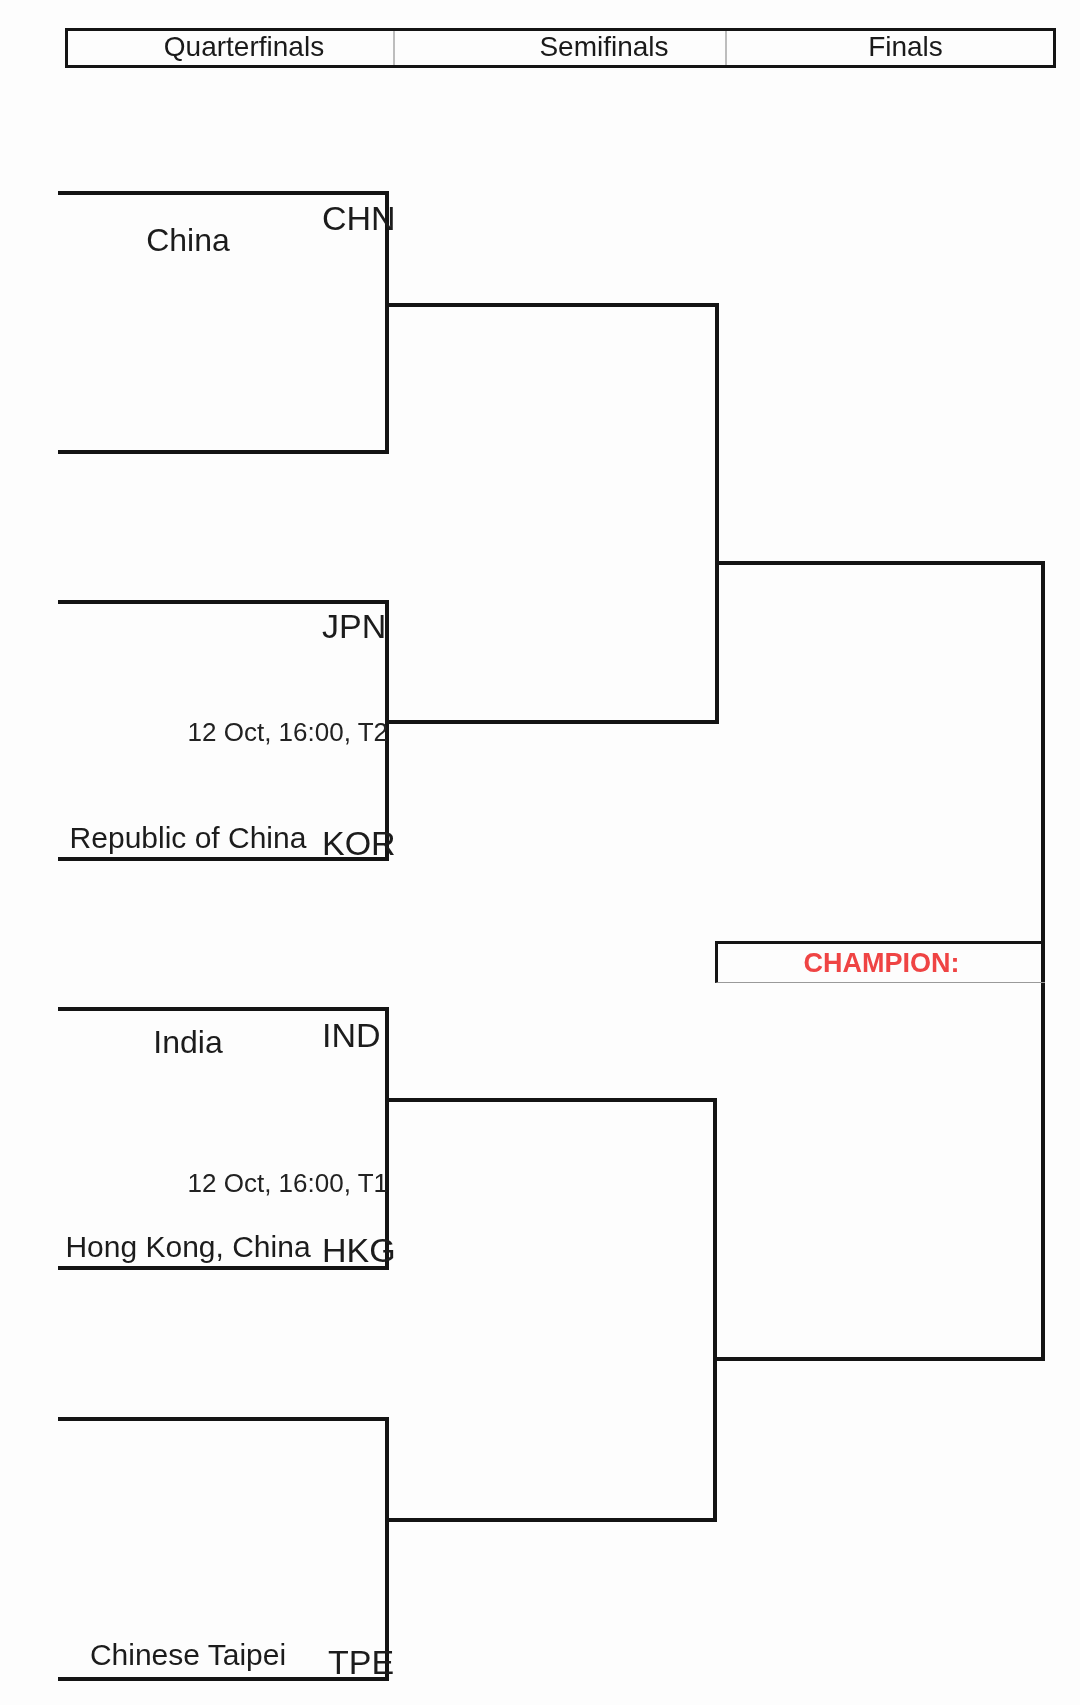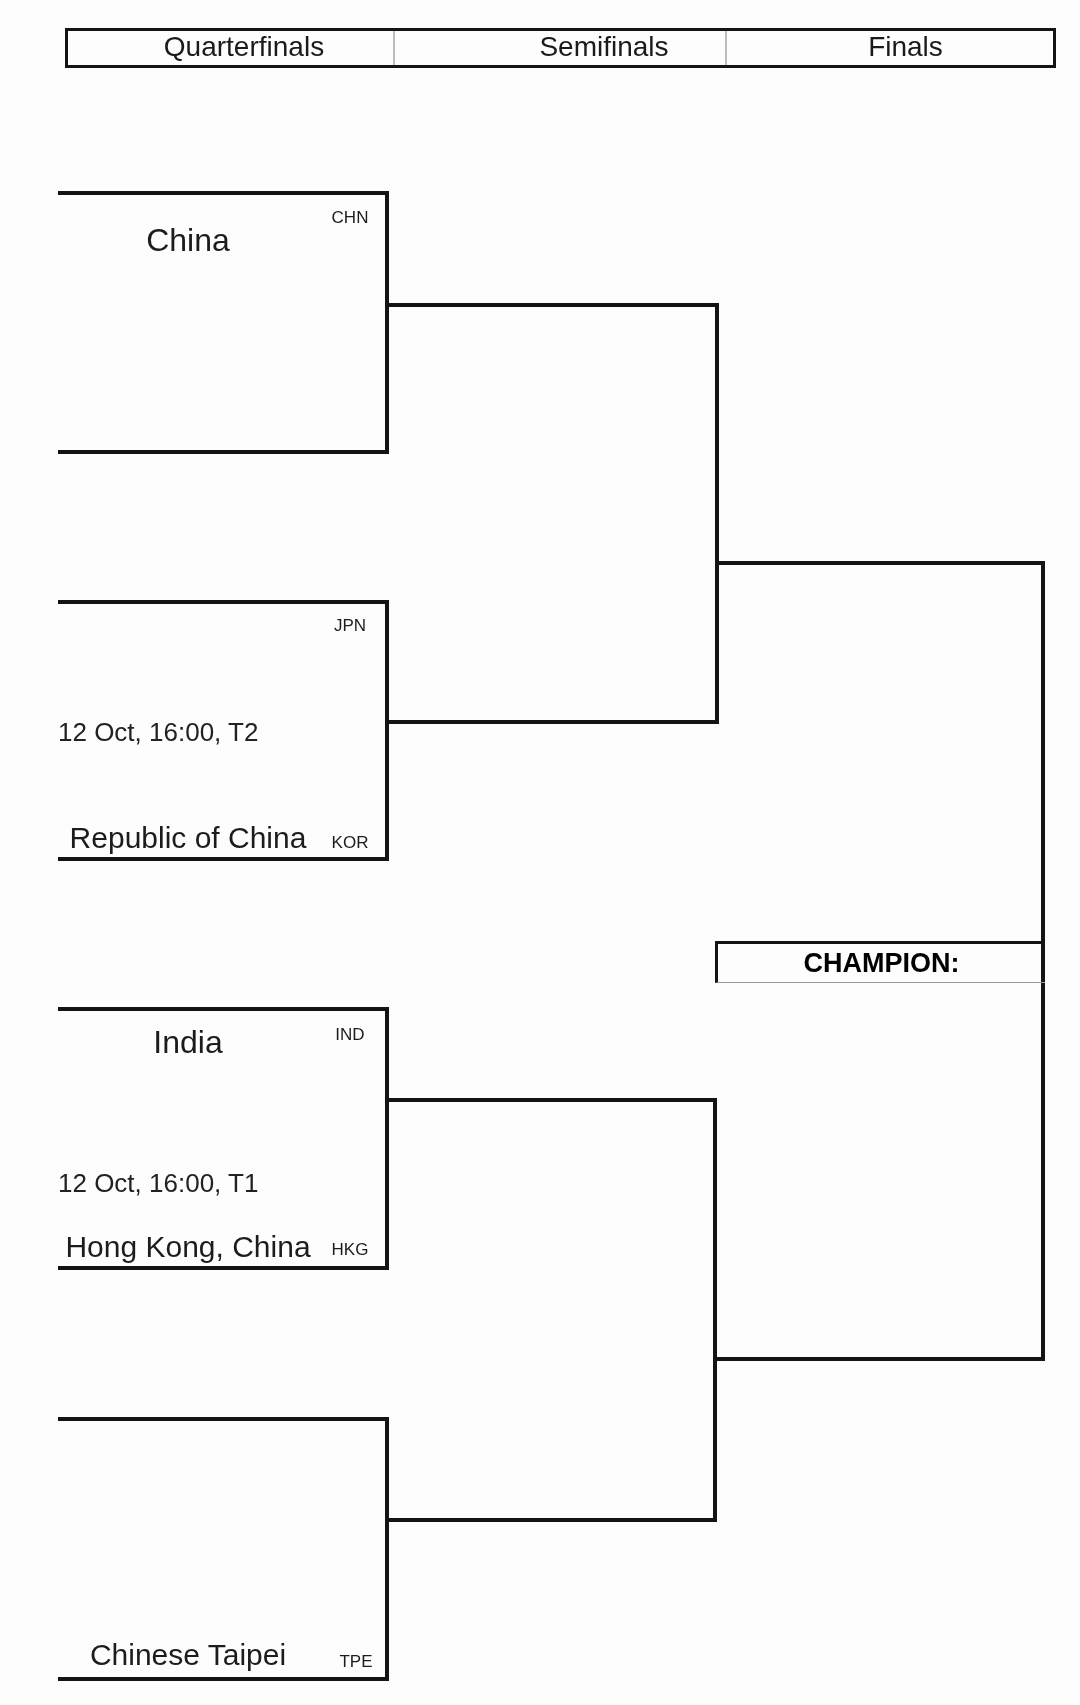--- a/index.html
+++ b/index.html
@@ -31,40 +31,40 @@
   .hc-q { left: 65px;  width: 329px; }
   .hc-s { left: 394px; width: 391px; }
   .hc-f { left: 726px; width: 330px; }
 
   .team-name {
     position: absolute; left: 58px; width: 260px;
     text-align: center; white-space: nowrap;
   }
   .team-code {
     position: absolute; left: 322px; width: 56px;
-    text-align: center; font-size: 17px; line-height: 32px;
+    text-align: center; font-size: 34px; line-height: 32px;
   }
   .fs32 { font-size: 32px; line-height: 38px; }
   .fs30 { font-size: 30px; line-height: 38px; }
   .match-time {
     position: absolute; left: 58px; width: 330px;
-    text-align: left; font-size: 26px; line-height: 32px;
+    text-align: right; font-size: 26px; line-height: 32px;
     color: #222222;
   }
   .champion-box {
     position: absolute; left: 715px; top: 941px; width: 330px; height: 42px;
     border-top: 3px solid #141414;
     border-left: 3px solid #141414;
     border-bottom: 1px solid #9a9a9a;
     box-sizing: border-box;
     text-align: center;
     font-weight: bold;
     font-size: 27px;
     line-height: 39px;
-    color: #000000;
+    color: #ef4444;
   }
 </style>
 </head>
 <body>
 
 <div id="stage">
 
   <div class="header-box"></div>
   <div class="sep" style="left:393px; top:31px; width:2px; height:34px;"></div>
   <div class="sep" style="left:725px; top:31px; width:2px; height:34px;"></div>

